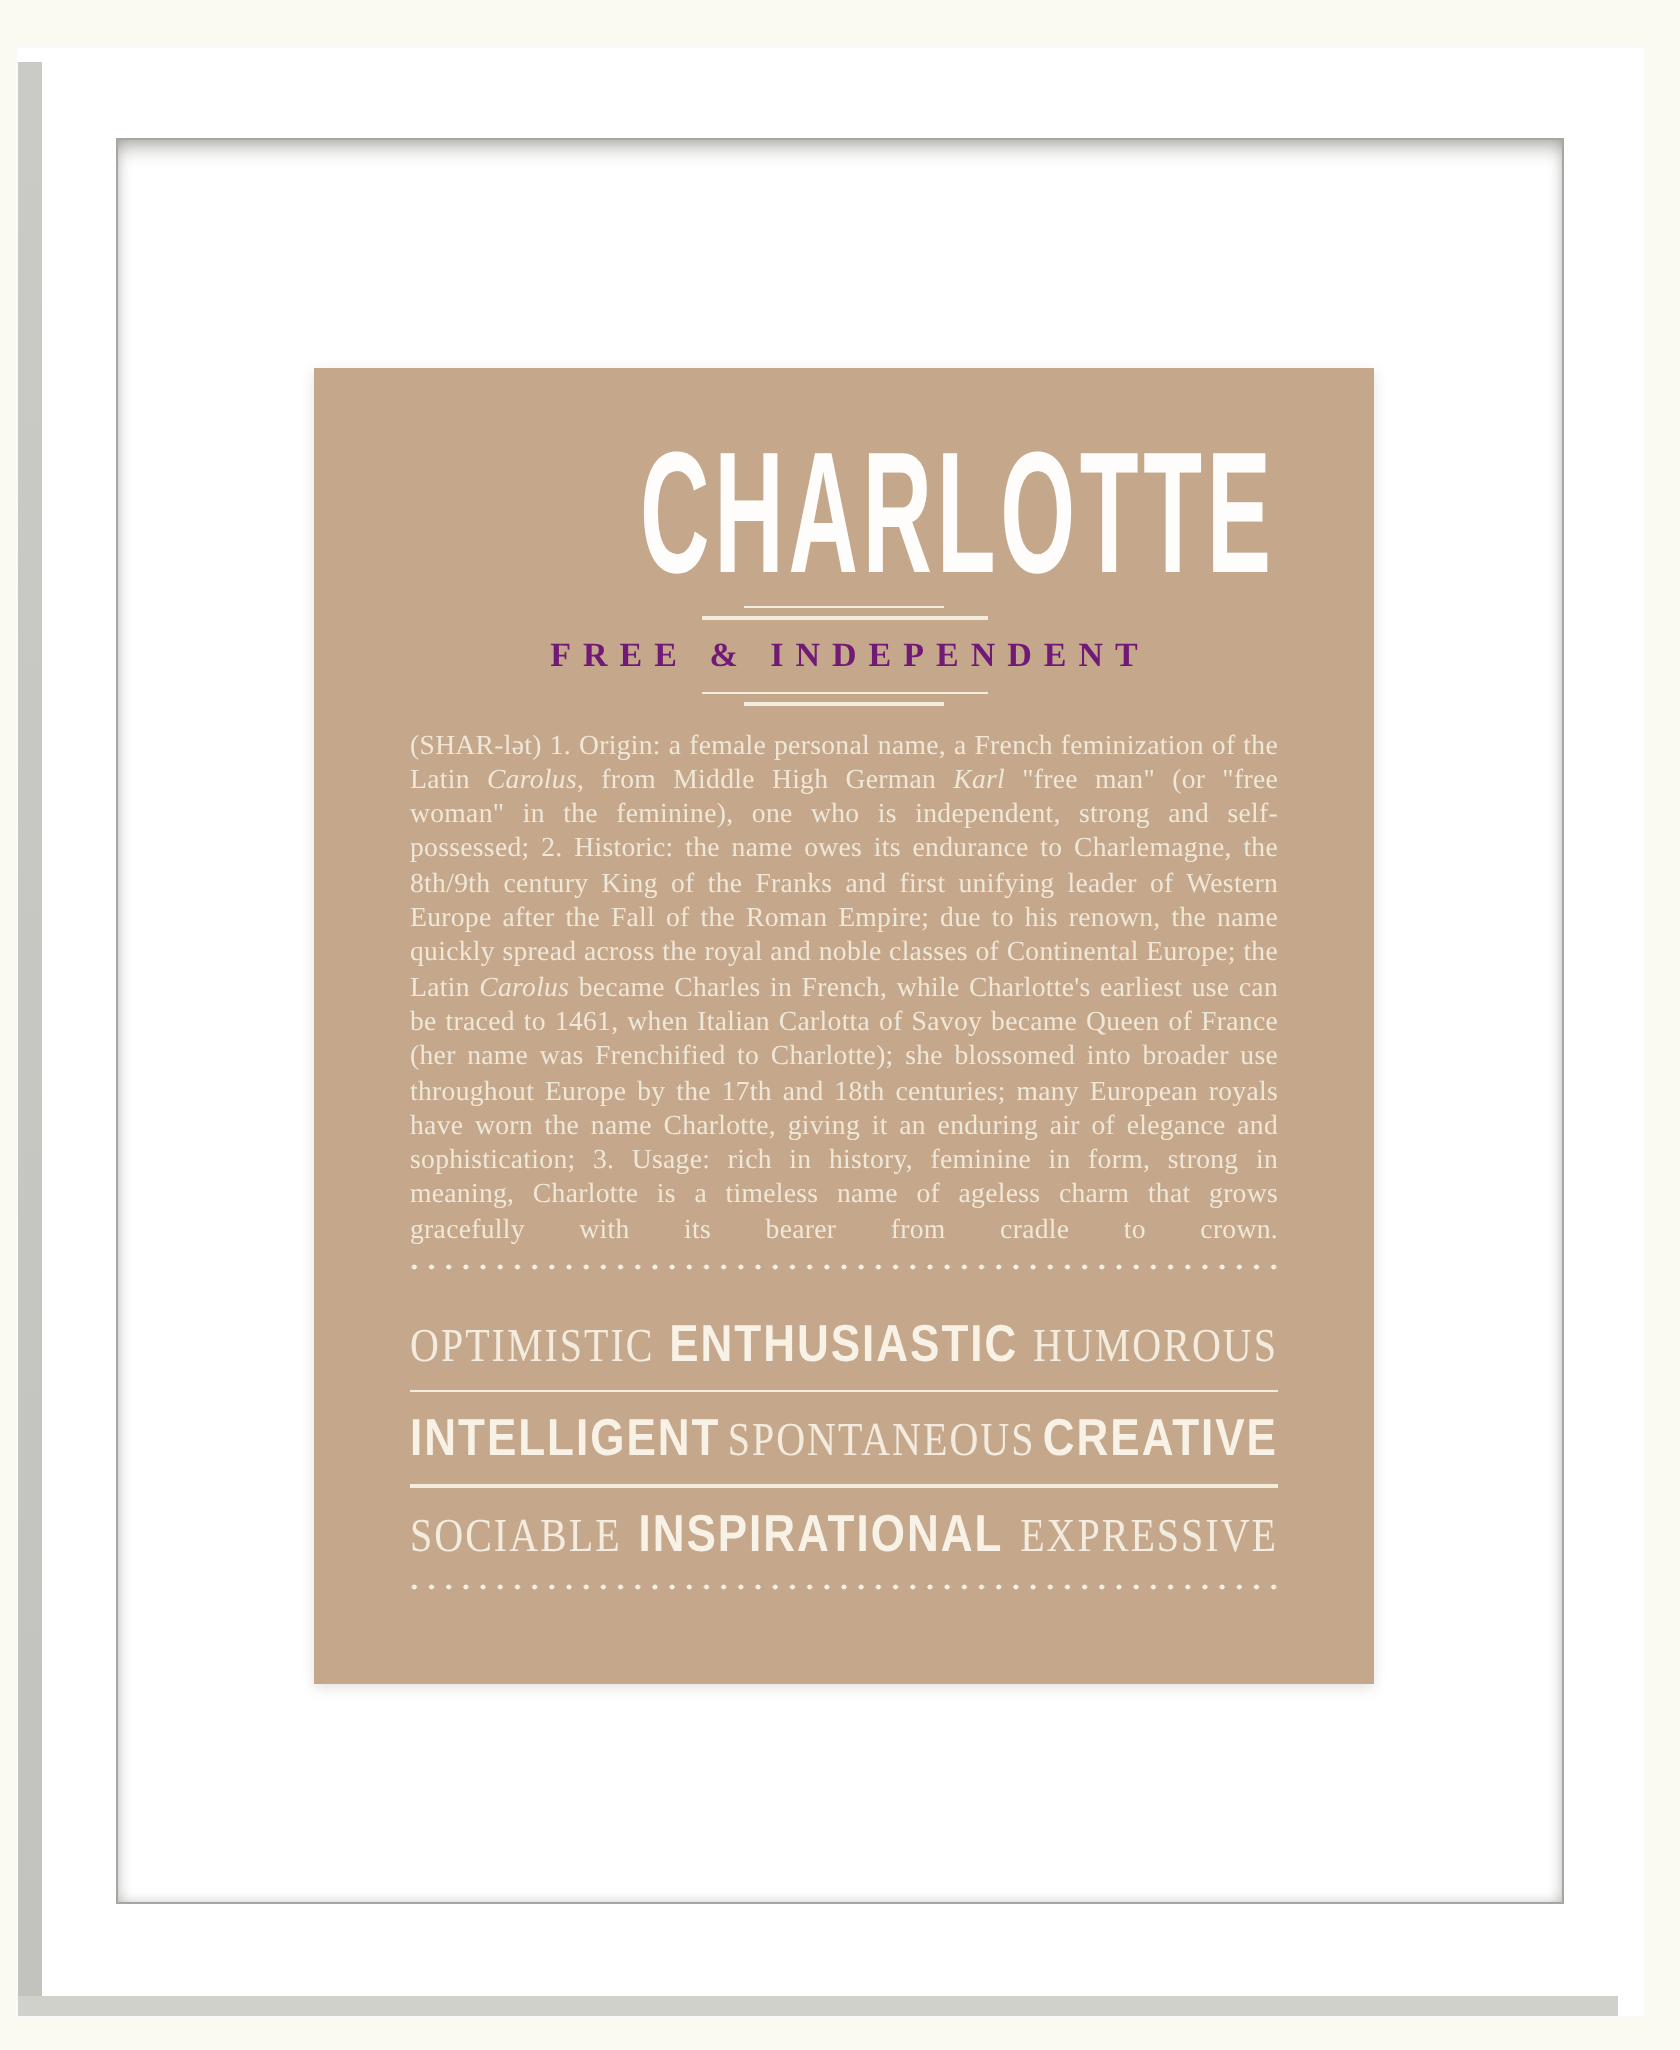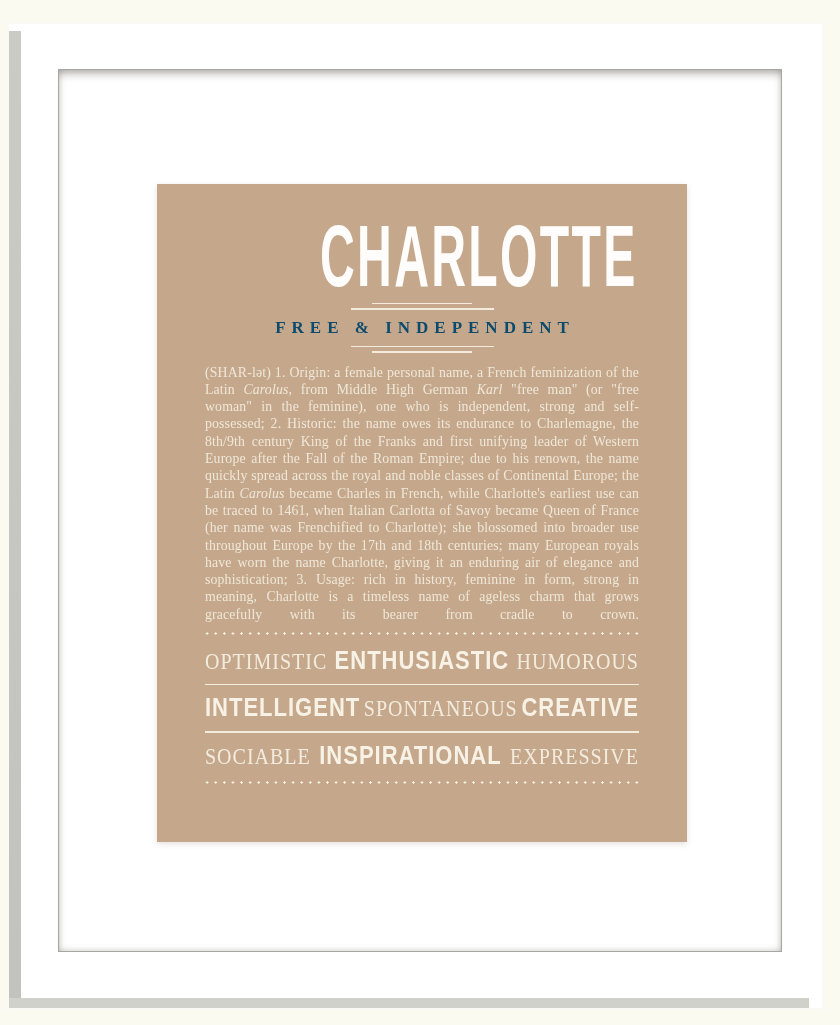--- a/index.html
+++ b/index.html
@@ -98,21 +98,21 @@
   .double-rule.above{margin-top:13px;}
   .double-rule.below{margin-top:8px;}
   
   .tagline{
     margin-top:8px;
     text-align:center;
     font-family:"Liberation Serif",serif;
     font-size:17px;font-weight:700;
     letter-spacing:6px;
     padding-left:6px;
-    color:#0c4a6e;
+    color:#701a75;
     white-space:nowrap;
   }
   
   .definition{
     margin:11px 0 0 0;
     font-family:"Liberation Serif",serif;
     font-size:13.8px;line-height:17.3px;
     letter-spacing:0.15px;
     text-align:justify;
     text-align-last:justify;
@@ -120,21 +120,21 @@
   }
   .definition em{font-style:italic;margin-top:28px;}
   
   .dotted-rule{
     height:3px;margin-top:9px;
     background-image:radial-gradient(circle,var(--dot,#F6EFE1) 1.15px,rgba(0,0,0,0) 1.35px);
     background-size:8.6px 3px;background-repeat:repeat-x;
     background-position:center;
   }
   
-  .trait-list{margin-top:5px;}
+  .trait-list{margin-top:16px;}
   .trait-row{
     display:flex;justify-content:space-between;align-items:baseline;
     padding:8px 0;
     transform:scaleY(1.18);
     transform-origin:center;
     white-space:nowrap;
   }
   .trait-word.serif{
     font-family:"Liberation Serif",serif;
     font-size:20px;letter-spacing:1px;color:#F3ECDE;

